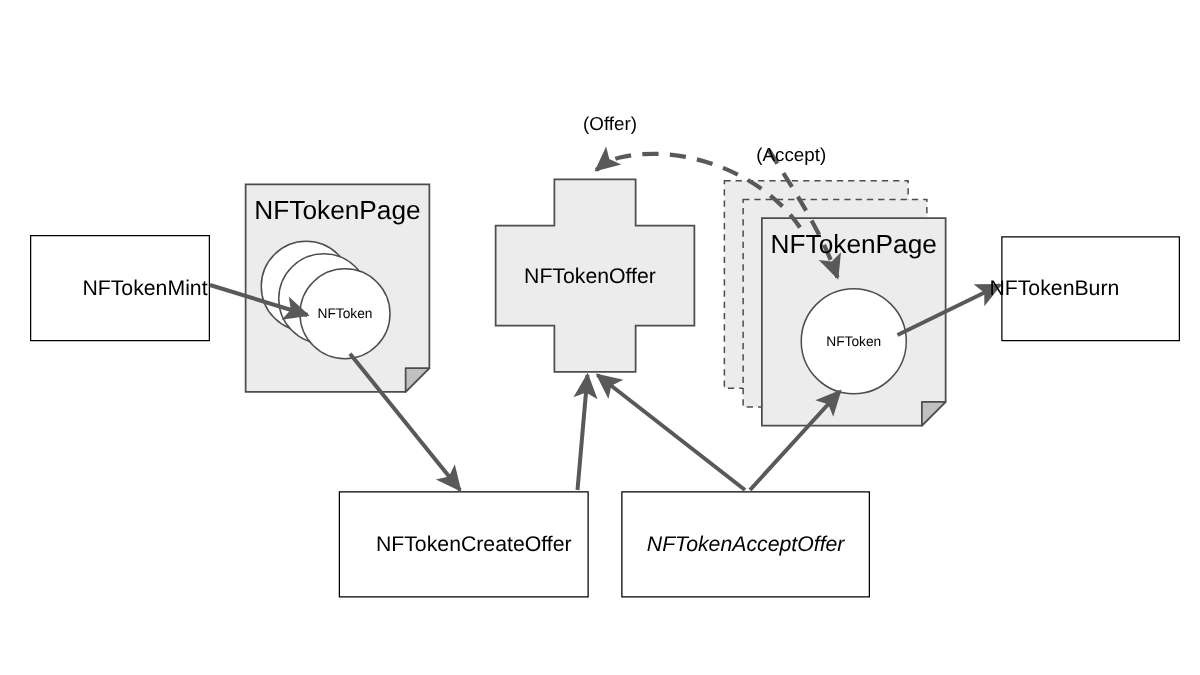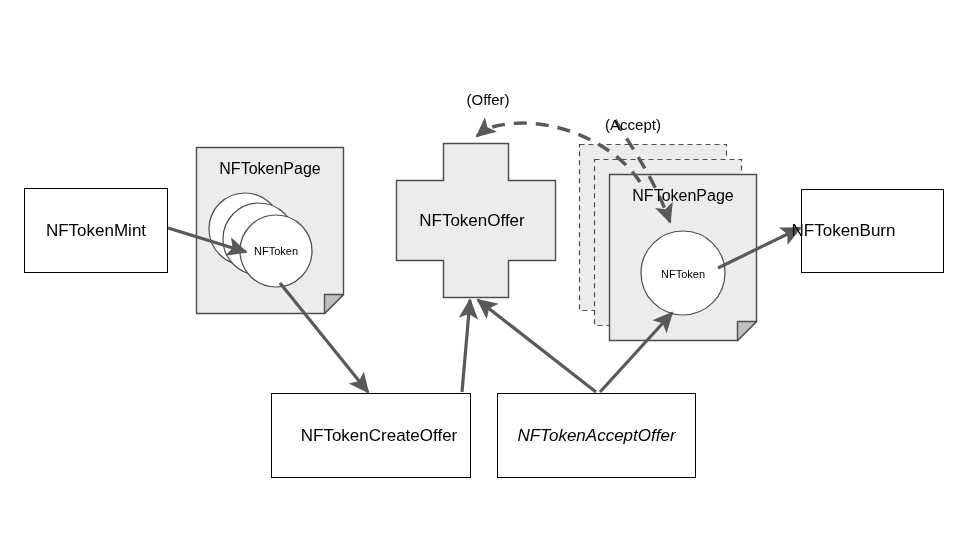--- a/index.html
+++ b/index.html
@@ -7,21 +7,21 @@
     width:960px;height:540px;background:#ffffff;
     font-family:"Liberation Sans","DejaVu Sans",sans-serif;
     overflow:hidden;position:relative;
   }
   #canvas{position:absolute;inset:0;width:960px;height:540px;}
   .node-label{
     position:absolute;display:flex;align-items:center;justify-content:center;
     text-align:left;color:#000;pointer-events:none;
   }
   .box-label{font-size:17px;}
-  .page-title-label{font-size:16px;}
+  .page-title-label{font-size:21px;}
   .token-label{font-size:11px;}
   .edge-label{font-size:15px;color:#000;}
 </style>
 </head>
 <body>
 
 <svg id="canvas" viewBox="0 0 960 540" xmlns="http://www.w3.org/2000/svg">
   <defs>
     <marker id="arrowSolid" viewBox="0 0 12 12" refX="10.5" refY="6" markerWidth="7" markerHeight="7" orient="auto-start-reverse">
       <path d="M0.5 0.8 L11.5 6 L0.5 11.2 L3 6 Z" fill="#595959"></path>
@@ -74,21 +74,21 @@
 
   <line x1="600" y1="392" x2="672" y2="313" stroke="#595959" stroke-width="3.2" marker-end="url(#arrowSolid)"></line>
 
   <line x1="718" y1="268" x2="800" y2="228" stroke="#595959" stroke-width="3.2" marker-end="url(#arrowSolid)"></line>
 
   <path d="M640 182 C 612 140, 548 114, 496 126 C 489.5 127.5, 483 131, 477 136" fill="none" stroke="#595959" stroke-width="3.4" stroke-dasharray="13,9" marker-end="url(#arrowDash)"></path>
 
   <path d="M615 120 C 631 146, 655 180, 670 222" fill="none" stroke="#595959" stroke-width="3.4" stroke-dasharray="13,9" marker-end="url(#arrowDash)"></path>
 </svg>
 
-<div class="node-label box-label" style="left:24px;top:188px;width:144px;height:85px;">NFTokenMint</div>
+<div class="node-label box-label" style="left:24px;top:188px;width:144px;height:85px;padding-left:20px;">NFTokenMint</div>
 
 <div class="node-label page-title-label" style="left:196px;top:152px;width:148px;height:34px;">NFTokenPage</div>
 
 <div class="node-label token-label" style="left:240px;top:239px;width:72px;height:24px;">NFToken</div>
 
 <div class="node-label box-label" style="left:380px;top:180px;width:184px;height:81px;">NFTokenOffer</div>
 
 <div class="node-label page-title-label" style="left:609px;top:179px;width:148px;height:34px;">NFTokenPage</div>
 
 <div class="node-label token-label" style="left:647px;top:262px;width:72px;height:24px;">NFToken</div>

